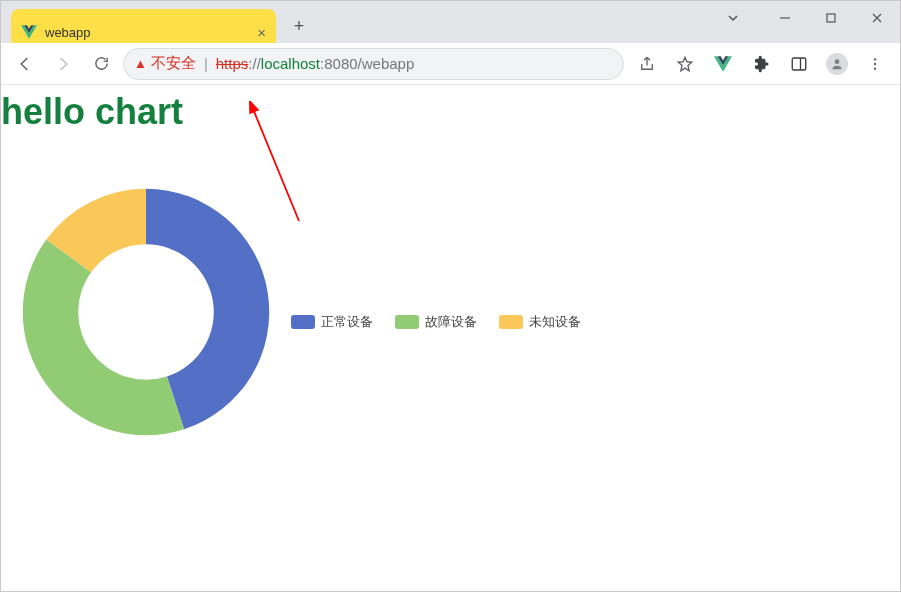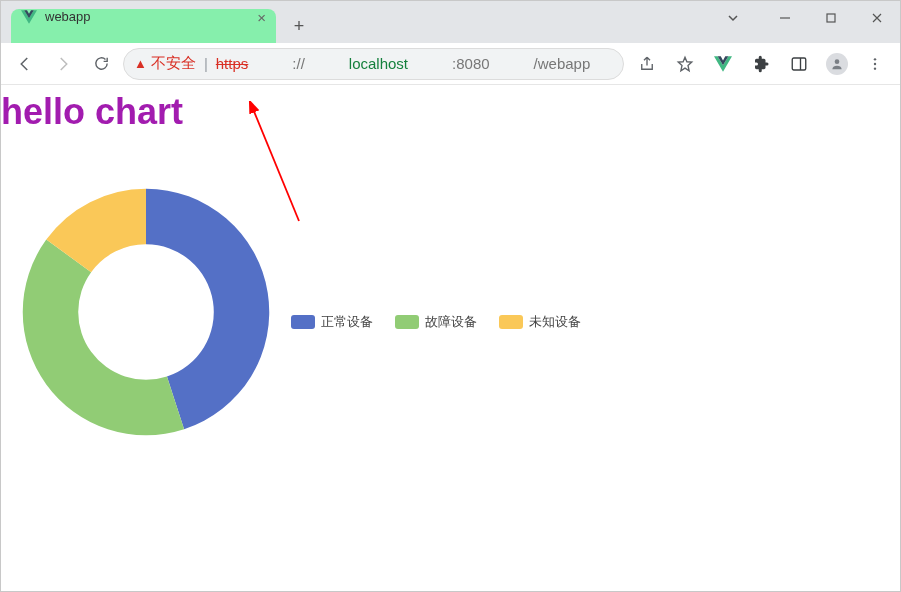--- a/index.html
+++ b/index.html
@@ -23,25 +23,25 @@
   .tabstrip {
     height: 42px;
     background: #e3e5e8;
     display: flex;
     align-items: flex-end;
     padding-left: 10px;
     position: relative;
   }
   .tab {
     display: flex;
-    align-items: flex-start;
-    background: #86efac;
+    align-items: center;
+    background: #fde047;
     border-radius: 8px 8px 0 0;
     height: 34px;
-    padding: 0 10px 0 10px;
+    padding: 12px 10px 0 10px;
     min-width: 265px;
     font-size: 13px;
     color: #333;
     gap: 8px;
   }
   .tab .favicon svg { display: block; }
   .tab .title { flex: 1; }
   .tab .close { font-size: 15px; color: #666; cursor: pointer; }
   .newtab {
     width: 30px; height: 30px;
@@ -86,21 +86,21 @@
     background: #f1f3f4;
     display: flex;
     align-items: center;
     padding: 0 10px;
     gap: 8px;
     font-size: 15px;
   }
   .sec-warn { color: #d93025; display: flex; align-items: center; gap: 4px; }
   .sec-warn .tri { font-size: 13px; }
   .vbar { color: #9aa0a6; }
-  .url { display: flex; align-items: center; gap: 44px; }
+  .url { display: flex; align-items: center; }
   .url .https { color: #d93025; text-decoration: line-through; }
   .url .rest-dim { color: #777; }
   .url .host { color: #15803d; }
   .tb-icons { display: flex; align-items: center; gap: 4px; }
   .tb-icon {
     width: 34px; height: 32px;
     display: flex; align-items: center; justify-content: center;
     color: #5f6368; cursor: pointer;
   }
   .tb-icon svg { display:block; }
@@ -111,21 +111,21 @@
   
   .content {
     flex: 1;
     position: relative;
     background: #fff;
     overflow: hidden;
   }
   h1.page-title {
     font-size: 36px;
     font-weight: 800;
-    color: #a21caf;
+    color: #15803d;
     padding: 6px 0 0 0;
   }
   .chart-wrap {
     width: 100%;
     display: flex;
     flex-direction: row;
     align-items: center;
     margin-top: 34px;
   }
   .legend {

